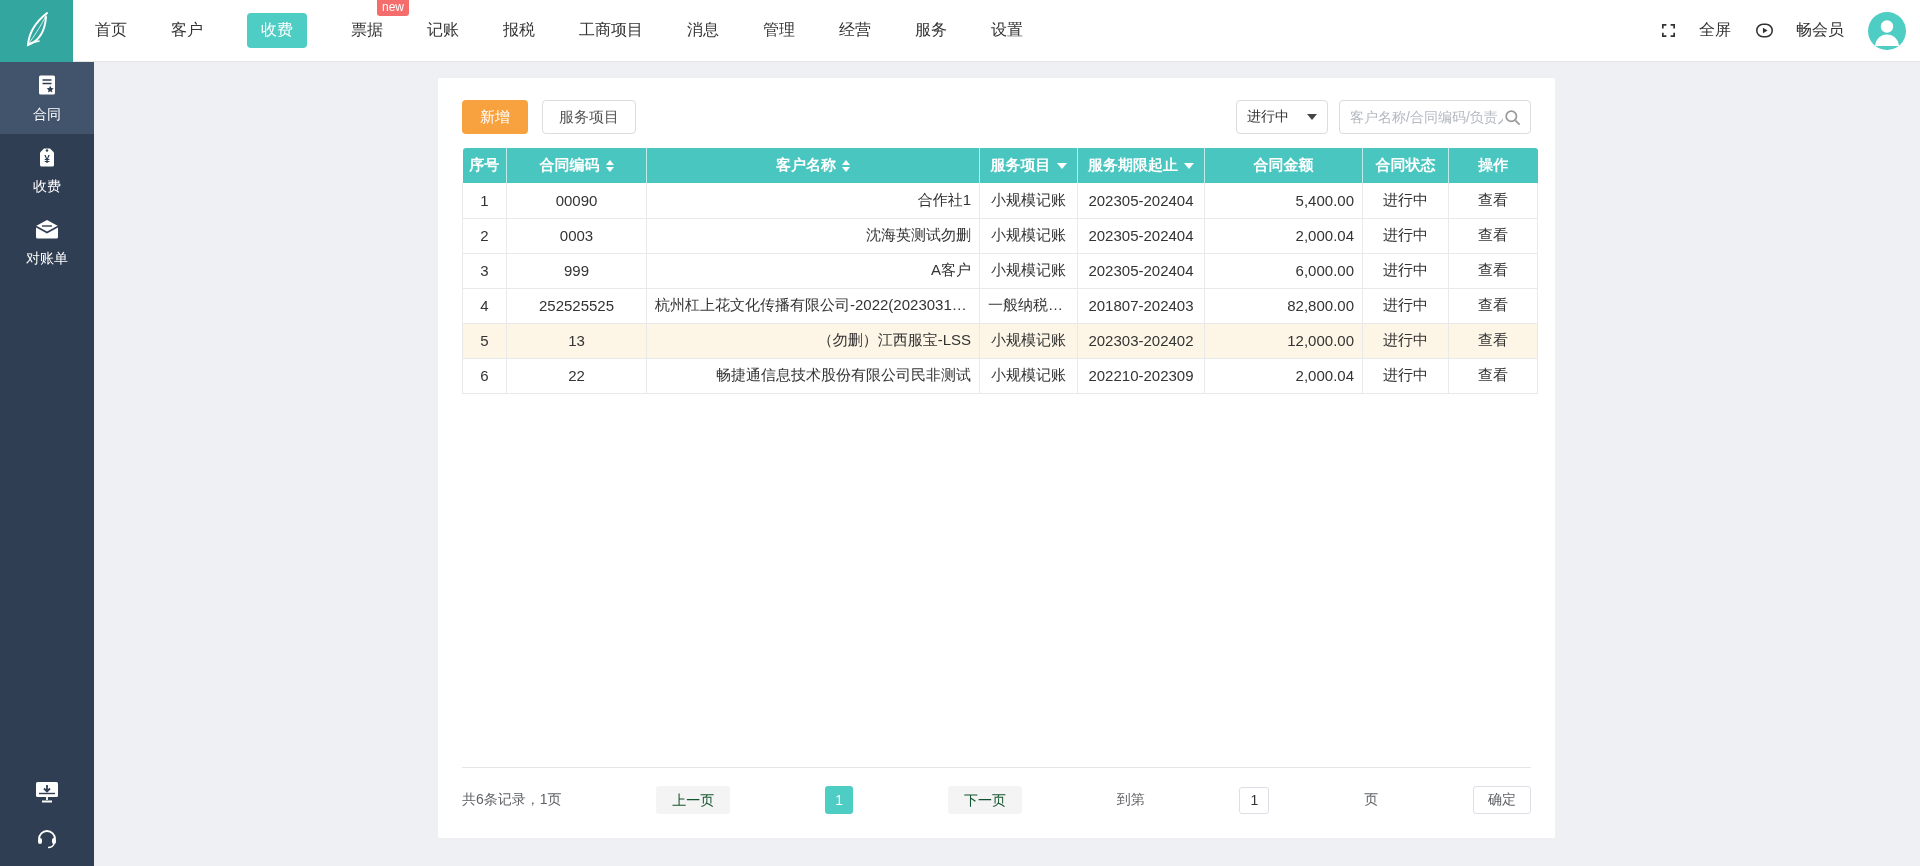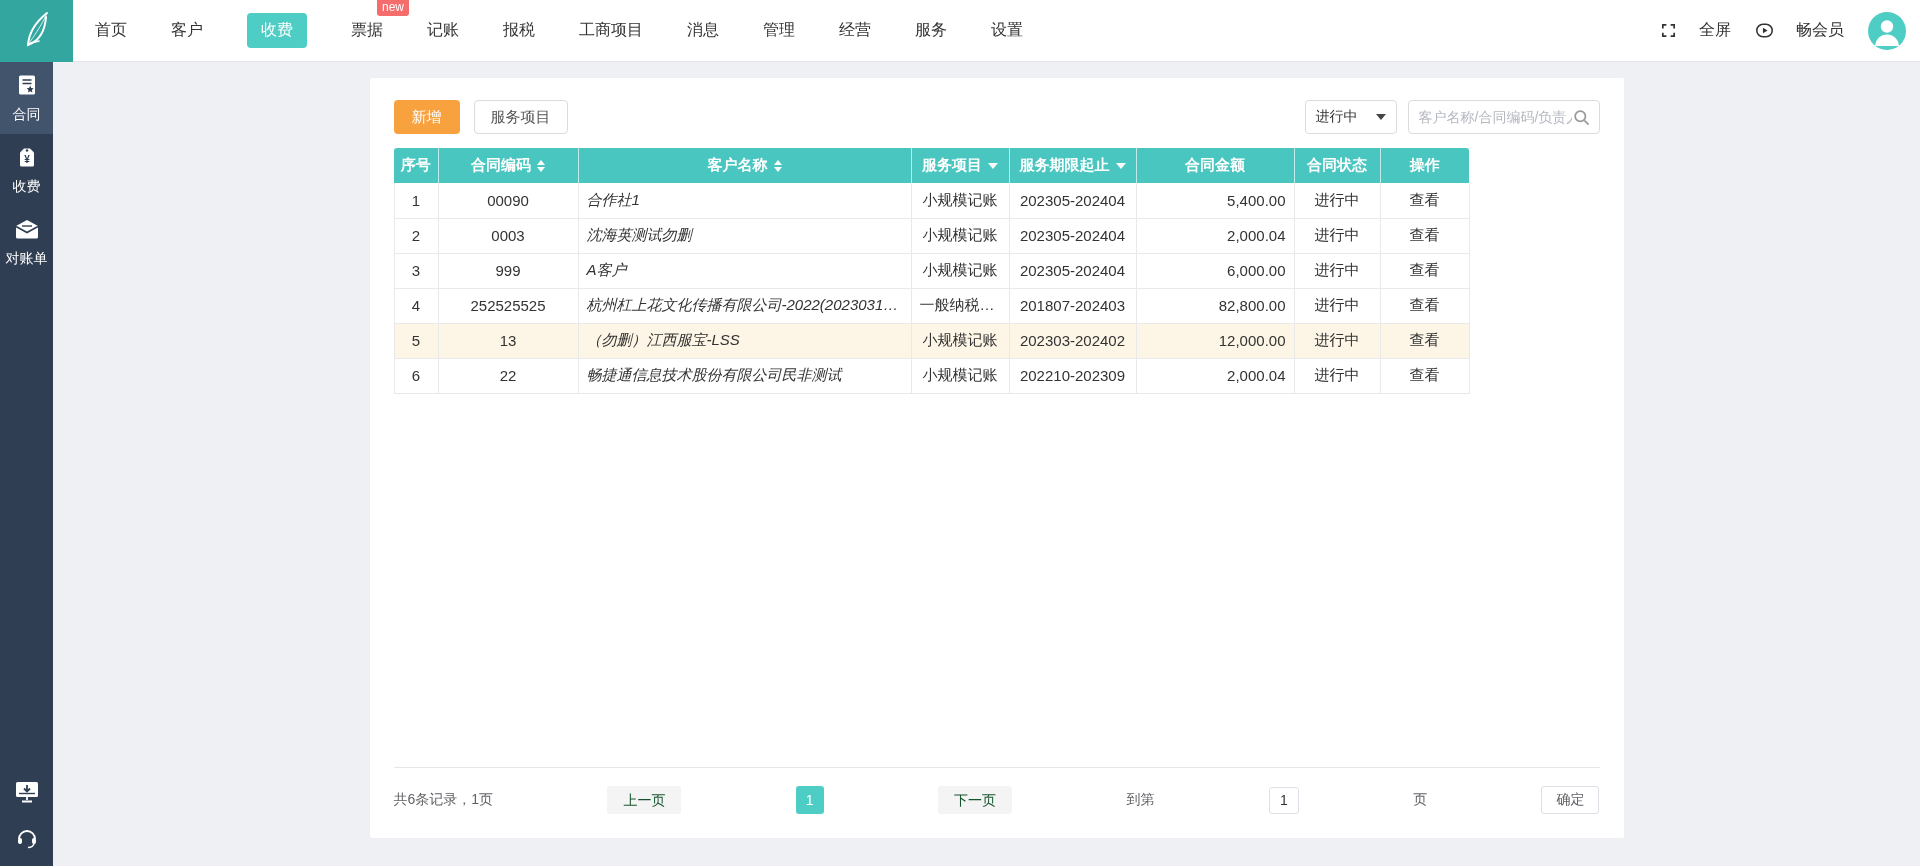--- a/index.html
+++ b/index.html
@@ -13,31 +13,31 @@
   .nav { display:flex; align-items:center; gap:44px; padding-left:22px; }
   .nav-item { font-size:16px; color:#333; cursor:pointer; position:relative; white-space:nowrap; }
   .nav-item.active { background:#4ecdc4; color:#fff; padding:7px 14px; border-radius:4px; }
   .nav-badge { position:absolute; top:-22px; right:-26px; background:#f56c6c; color:#fff;
     font-size:12px; line-height:1; padding:3px 5px; border-radius:3px; }
   .topbar-right { margin-left:auto; display:flex; align-items:center; gap:24px; padding-right:14px; }
   .tb-link { display:flex; align-items:center; gap:22px; font-size:16px; color:#333; cursor:pointer; }
   .avatar { width:38px; height:38px; border-radius:50%; background:#4ecdc4; overflow:hidden; cursor:pointer; }
 
   
-  .sidebar { position:absolute; left:0; top:62px; bottom:0; width:53px; background:#2f3e52;
+  .sidebar { position:absolute; left:0; top:62px; bottom:0; width:94px; background:#2f3e52;
     display:flex; flex-direction:column; align-items:stretch; z-index:4; }
   .side-item { padding:11px 0 10px; text-align:center; color:#fff; cursor:pointer; }
   .side-item.active { background:#42536c; }
   .side-item .s-label { display:block; font-size:14px; margin-top:5px; }
   .side-bottom { margin-top:auto; display:flex; flex-direction:column; align-items:center; gap:22px; padding-bottom:16px; }
   .side-bottom .s-ico { cursor:pointer; line-height:0; }
 
   
   .main { position:absolute; left:73px; top:62px; right:0; bottom:0; background:#eef0f4; }
-  .card { width:1254px; height:760px; margin:16px auto 0; background:#fff; border-radius:2px;
+  .card { width:1117px; height:760px; margin:16px auto 0; background:#fff; border-radius:2px;
     display:flex; flex-direction:column; }
 
   .toolbar { display:flex; align-items:center; padding:22px 24px 14px; }
   .btn-add { background:#f8a13f; color:#fff; border:none; height:34px; padding:0 18px;
     border-radius:4px; font-size:15px; cursor:pointer; }
   .btn-service { margin-left:14px; background:#fff; color:#555; border:1px solid #dcdcdc;
     height:34px; padding:0 16px; border-radius:4px; font-size:15px; cursor:pointer; }
   .toolbar-right { margin-left:auto; display:flex; align-items:center; gap:11px; }
   .fake-select { width:92px; height:34px; border:1px solid #dcdcdc; border-radius:4px;
     display:flex; align-items:center; justify-content:space-between; padding:0 10px; font-size:14px; cursor:pointer; background:#fff; }
@@ -61,21 +61,21 @@
   .th-inner { display:inline-flex; align-items:center; gap:6px;font-weight:bold; }
   .sort-both { display:inline-flex; flex-direction:column; gap:2px; }
   .sort-both i { display:block; width:0; height:0; border-left:4px solid transparent; border-right:4px solid transparent; }
   .sort-both i.up { border-bottom:5px solid #fff; }
   .sort-both i.dn { border-top:5px solid #fff; }
   .th-caret { width:0; height:0; border-left:5px solid transparent; border-right:5px solid transparent; border-top:6px solid #fff; }
   tbody td { height:35px; font-size:15px; color:#333; border-bottom:1px solid #e9e9e9;
     border-right:1px solid #e9e9e9; padding:0 8px; overflow:hidden; white-space:nowrap; text-overflow:ellipsis; background:#fff; }
   tbody td:first-child { border-left:1px solid #e9e9e9; }
   tbody tr.highlight td { background:#fdf6e7; }
-  .ta-c { text-align:center; } .ta-l { text-align:left;font-style:italic; } .ta-r { text-align:right; }
+  .ta-c { text-align:center; } .ta-l { text-align:right; } .ta-r { text-align:right; }
   .view-link { cursor:pointer; color:#333; }
 
   .spacer { flex:1; }
   .divider { height:1px; background:#e6e6e6; margin:0 24px; }
 
   
   .pager { display:flex; align-items:center; justify-content:space-between; gap:24px;
     padding:18px 24px 24px; font-size:14px; color:#606266; }
   .pg-btn { background:#f4f4f4; color:#14532d; height:28px; line-height:28px; padding:0 16px;
     border-radius:3px; cursor:default; user-select:none; }

